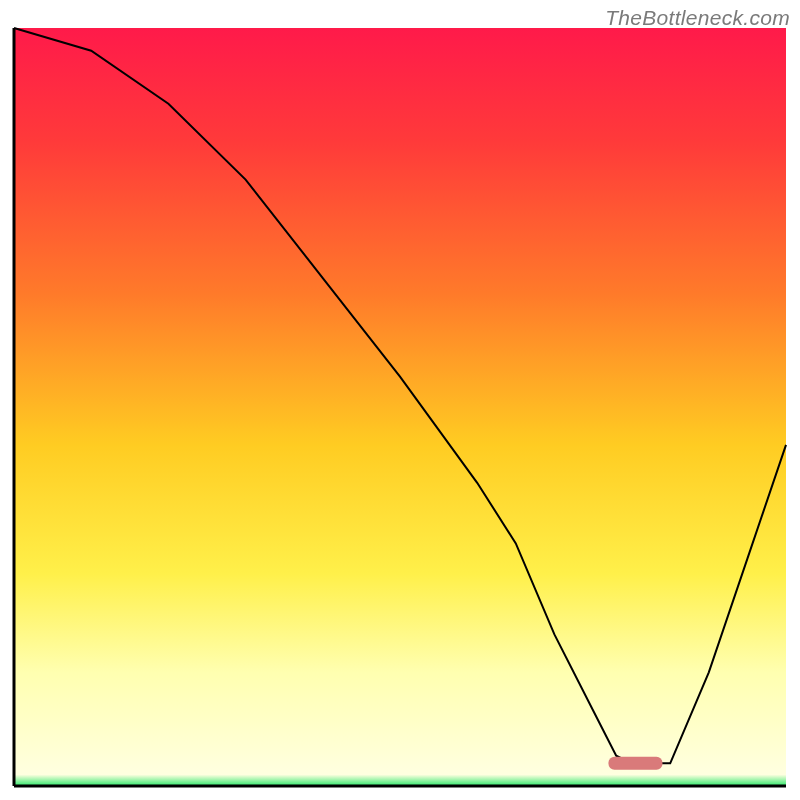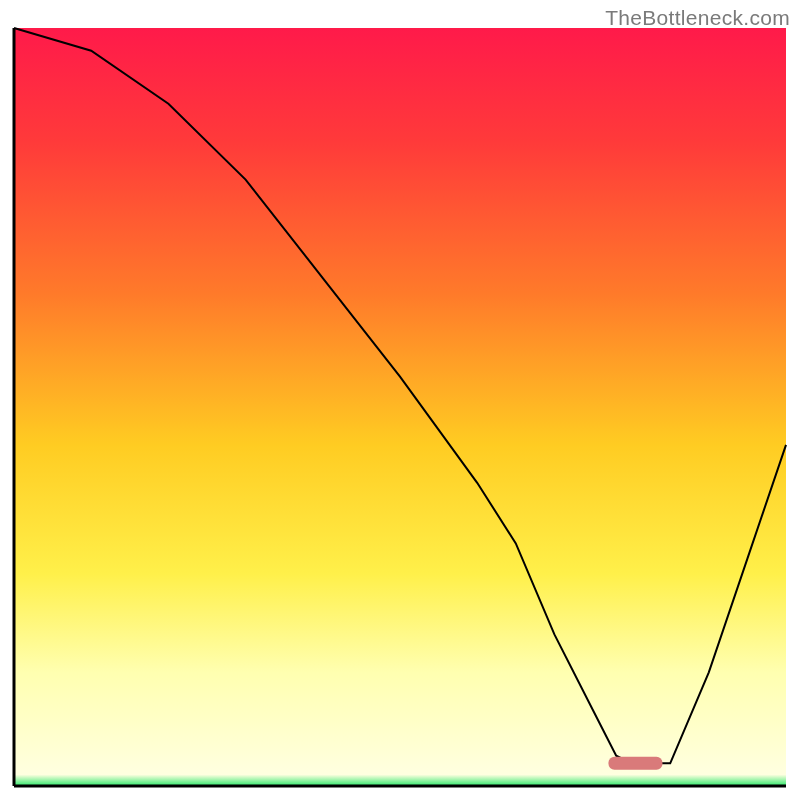--- a/index.html
+++ b/index.html
@@ -7,20 +7,21 @@
     padding: 0;
     width: 800px;
     height: 800px;
     background: #ffffff;
     font-family: Arial, Helvetica, sans-serif;
   }
   .stage {
     position: relative;
     width: 800px;
     height: 636px;
+    font-style: italic;
   }
   .watermark {
     position: absolute;
     top: 6px;
     right: 10px;
     color: #7a7a7a;
     font-size: 21px;
     letter-spacing: 0.3px;
     font-weight: 500;
   }

